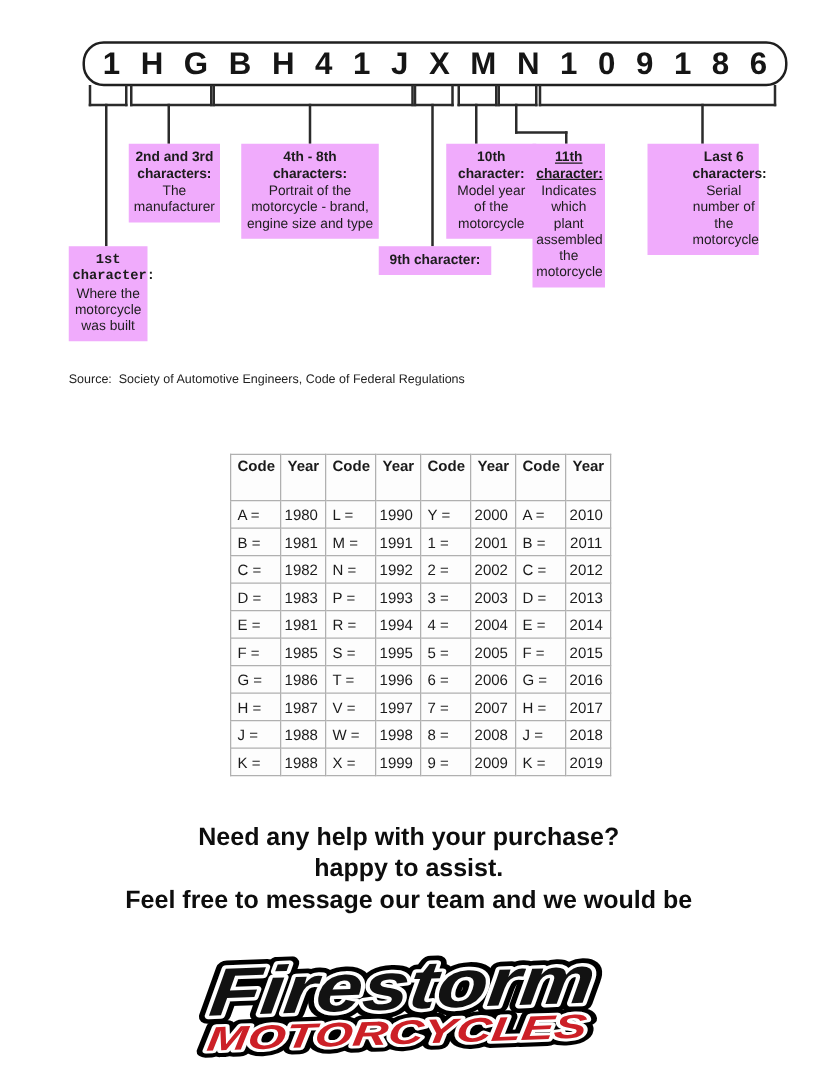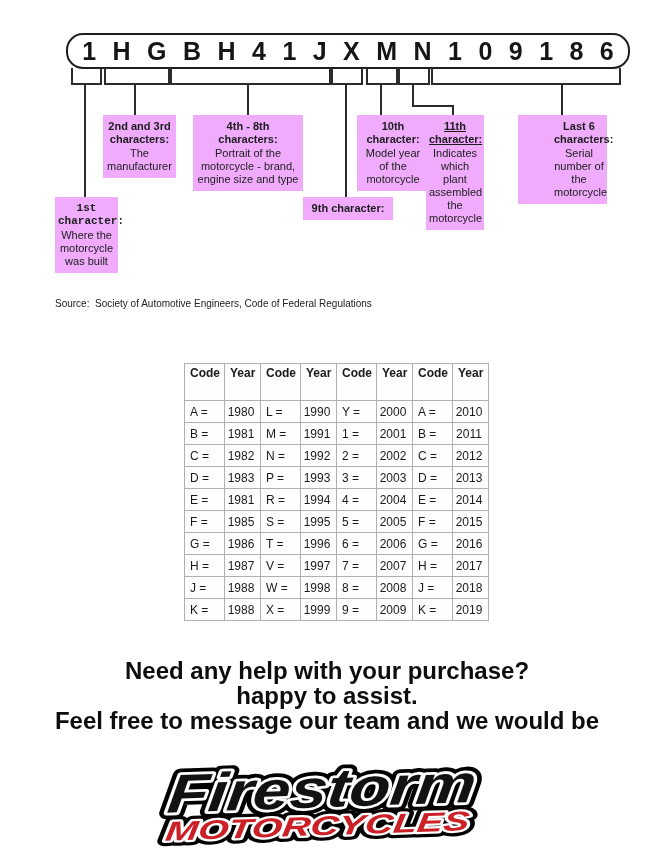--- a/index.html
+++ b/index.html
@@ -67,21 +67,21 @@
   }
   .year-table th {
     font-weight:700; text-align:left; padding:2px 4px 20px 5px; width:36px;
   }
   .year-table td.code-cell { text-align:left;  padding:2px 2px 2px 5px; width:37px; }
   .year-table td.year-cell { text-align:center; padding:2px 5px 2px 2px; width:34px; }
 
   
   .help-message {
     position:absolute; left:0; top:658px; width:654px; text-align:center;
-    font-size:24px; font-weight:700; line-height:25px; color:#0d0d0d;
+    font-size:20px; font-weight:700; line-height:25px; color:#0d0d0d;
   }
 
   
   .logo-wrap {
     position:absolute; top:762px; left:50%; transform:translateX(-50%) rotate(-2deg);
     width:360px; height:88px;
   }
   .logo-main-text {
     font-family:"Liberation Sans", sans-serif;
     font-style:italic; font-weight:900; font-size:54px;

